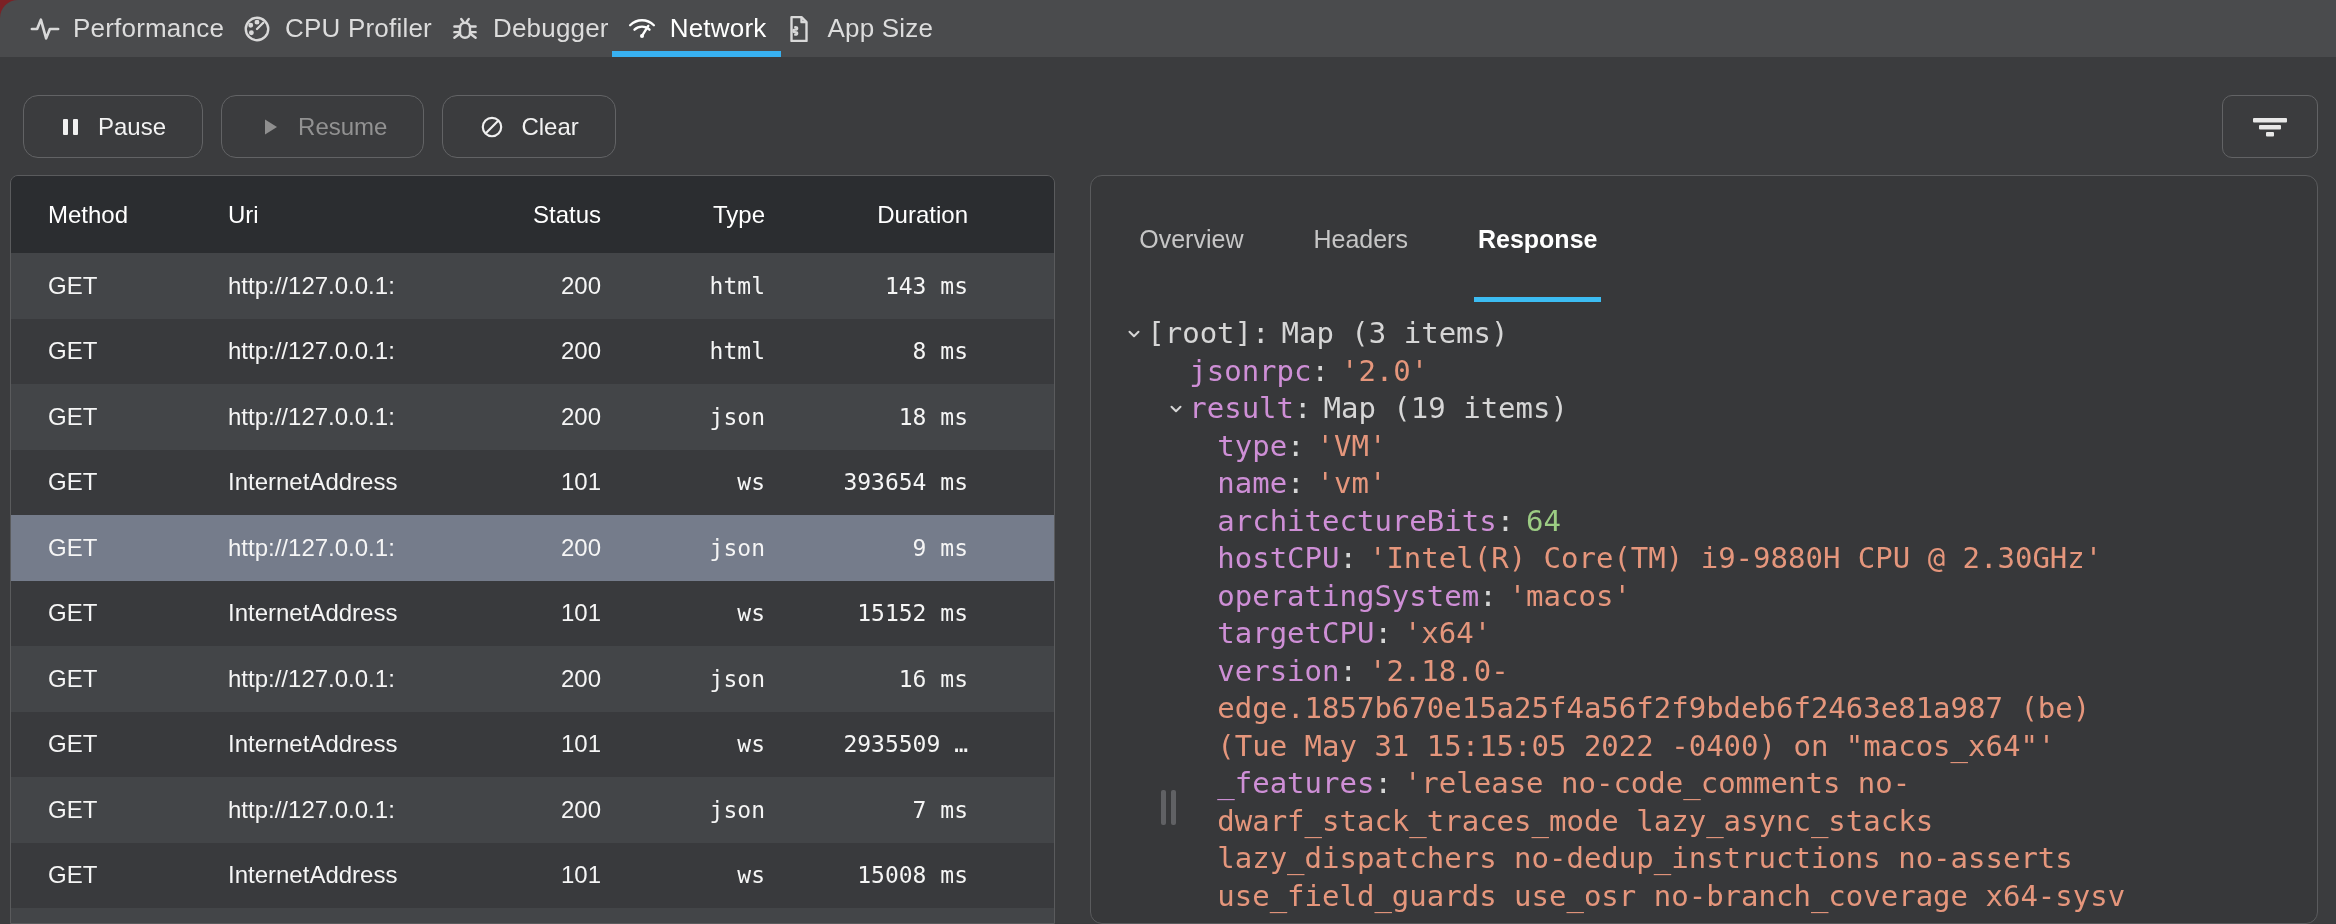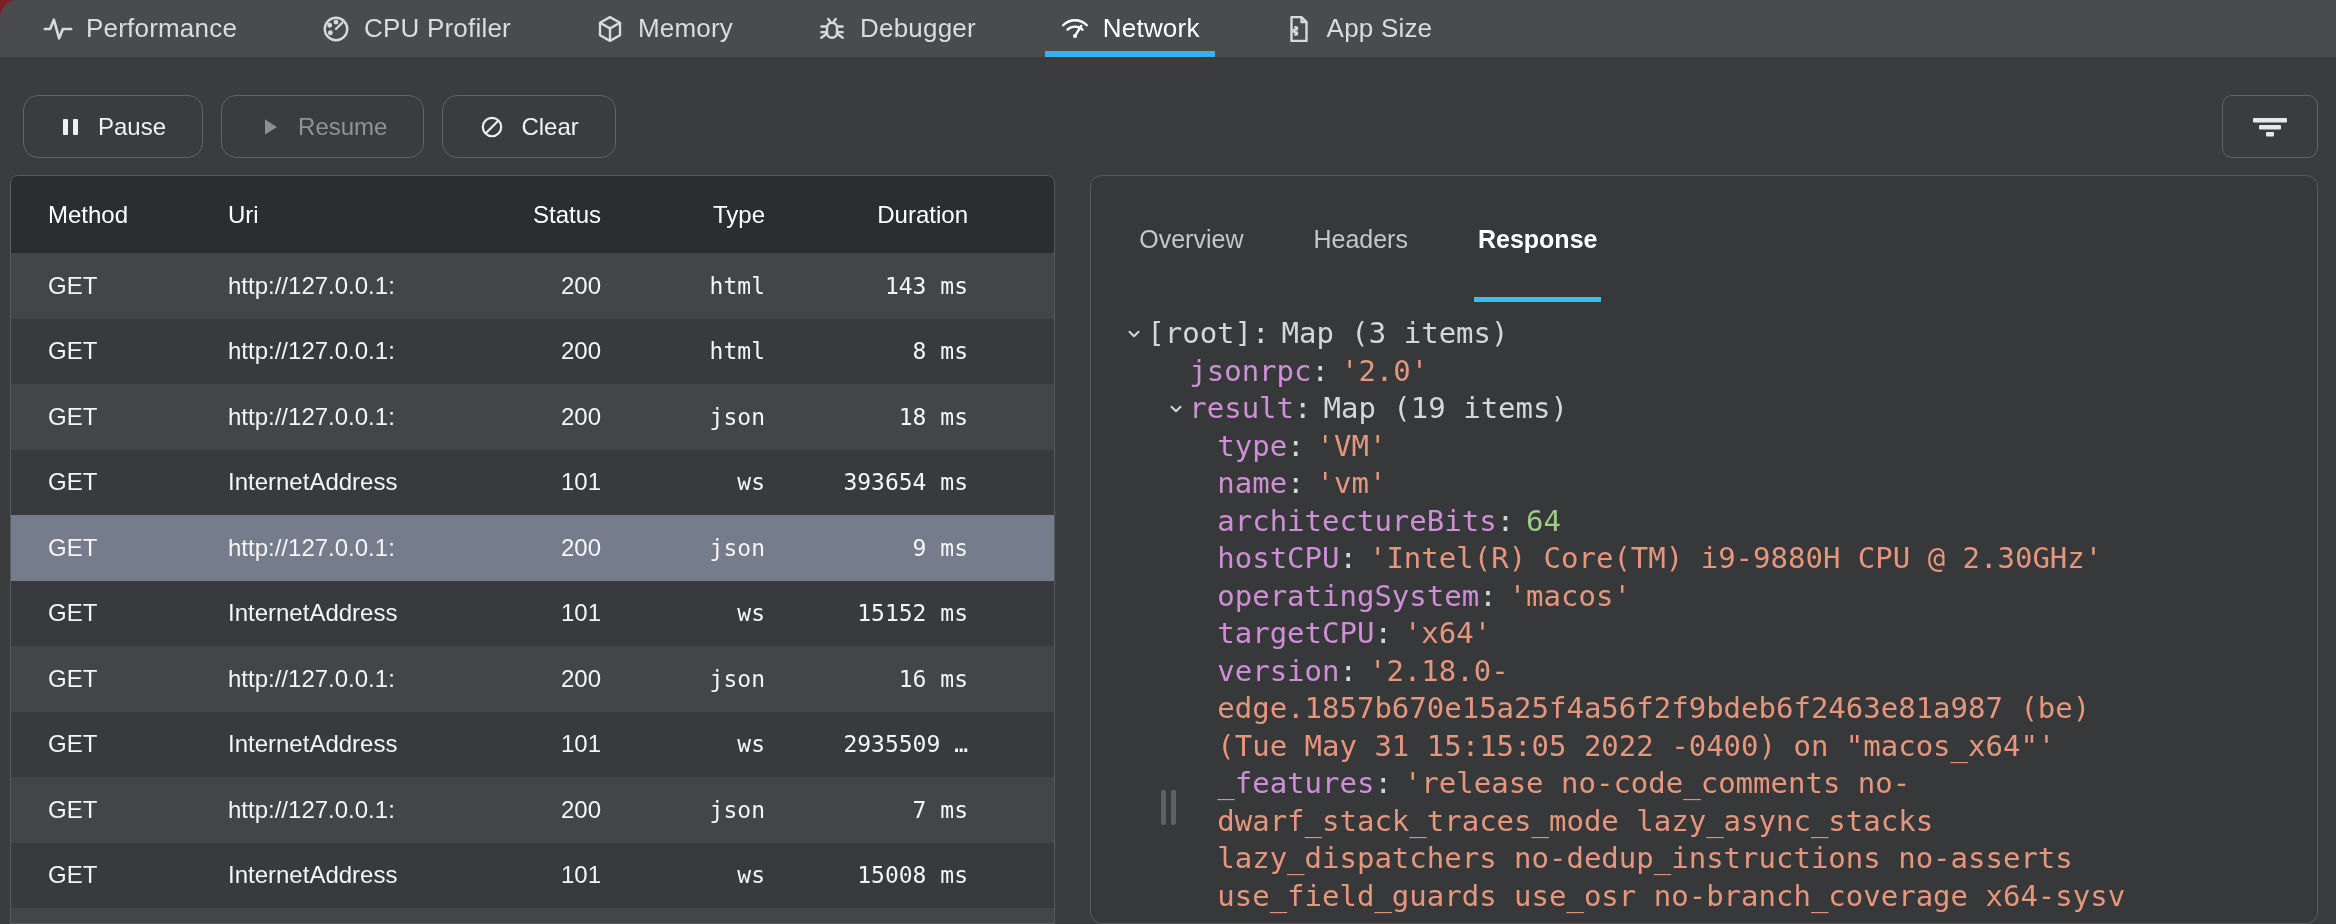--- a/index.html
+++ b/index.html
@@ -7,21 +7,21 @@
   body { background:#3b3c3e; font-family:"Liberation Sans", sans-serif; }
 
   .app { position:relative; width:2336px; height:924px; overflow:hidden; }
 
   
   .red-corner { position:absolute; top:0; left:0; width:36px; height:36px; background:#7c2125; z-index:0; }
 
   
   .tabbar { position:relative; z-index:1; height:57px; background:#4a4b4d;
             border-top-left-radius:18px; display:flex; align-items:stretch;
-            padding-left:34px; gap:66px; }
+            padding-left:21px; }
   .tab { position:relative; display:flex; align-items:center; gap:13px; padding:0 9px;
          color:#dcdcdc; font-size:26px; font-weight:500; letter-spacing:.2px; cursor:default; }
   .tab .ticon { display:flex; align-items:center; }
   .tab.sel { color:#ffffff; }
   .tab.sel::after { content:""; position:absolute; left:-6px; right:-6px; bottom:0; height:6px; background:#38b1f1; }
 
   
   .content { position:relative; z-index:1; height:867px; background:#3b3c3e; }
 
   
@@ -110,29 +110,20 @@
       <span class="ticon">
         <svg width="30" height="30" viewBox="0 0 24 24" fill="none" stroke="#d9d9d9" stroke-width="1.9">
           <circle cx="12" cy="12" r="9"></circle>
             <line x1="12" y1="12" x2="17" y2="7" stroke-linecap="round"></line>
           <circle cx="7" cy="9" r="1" fill="#d9d9d9"></circle>
             <circle cx="12" cy="6.5" r="1" fill="#d9d9d9"></circle>
             <circle cx="7.5" cy="15" r="1" fill="#d9d9d9"></circle>
         </svg>
       </span>
       <span>CPU Profiler</span>
-    </div>
-    <div class="tab">
-      <span class="ticon">
-        <svg width="30" height="30" viewBox="0 0 24 24" fill="none" stroke="#d9d9d9" stroke-width="1.9" stroke-linejoin="round">
-          <path d="M12 2.5l8 4.5v10l-8 4.5-8-4.5V7z"></path>
-            <path d="M4 7l8 4.5L20 7M12 11.5V21"></path>
-        </svg>
-      </span>
-      <span>Memory</span>
     </div>
     <div class="tab">
       <span class="ticon">
         <svg width="30" height="30" viewBox="0 0 24 24" fill="none" stroke="#d9d9d9" stroke-width="1.9" stroke-linecap="round">
           <rect x="8" y="7" width="8" height="12" rx="4"></rect>
             <path d="M9 4l1.5 2M15 4l-1.5 2M3.5 10H8M16 10h4.5M3.5 19l4-3M20.5 19l-4-3M3.5 14.5H8M16 14.5h4.5"></path>
         </svg>
       </span>
       <span>Debugger</span>
     </div>

